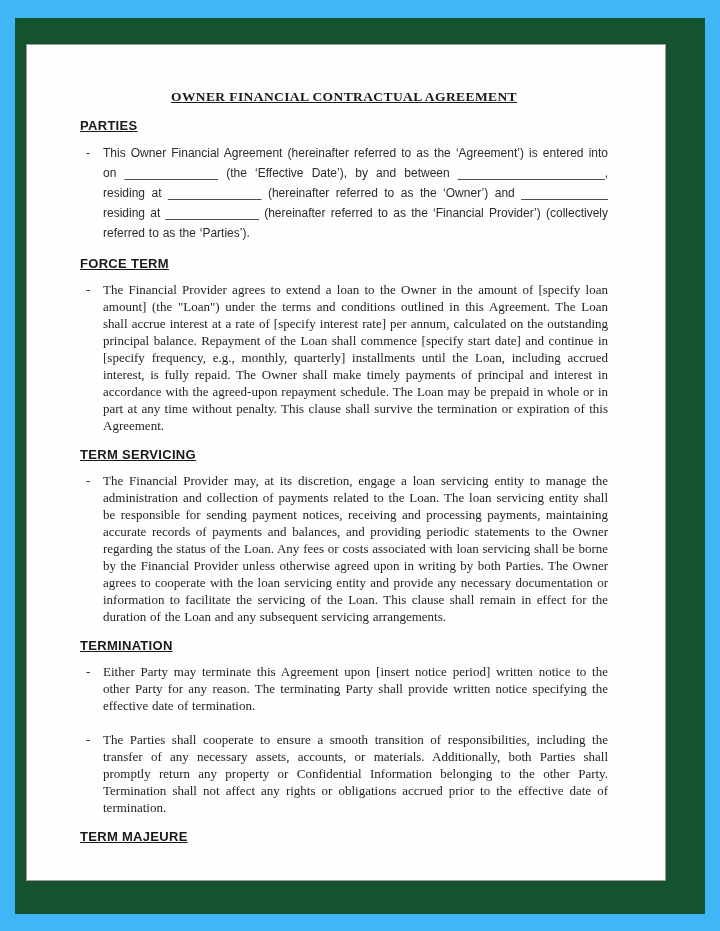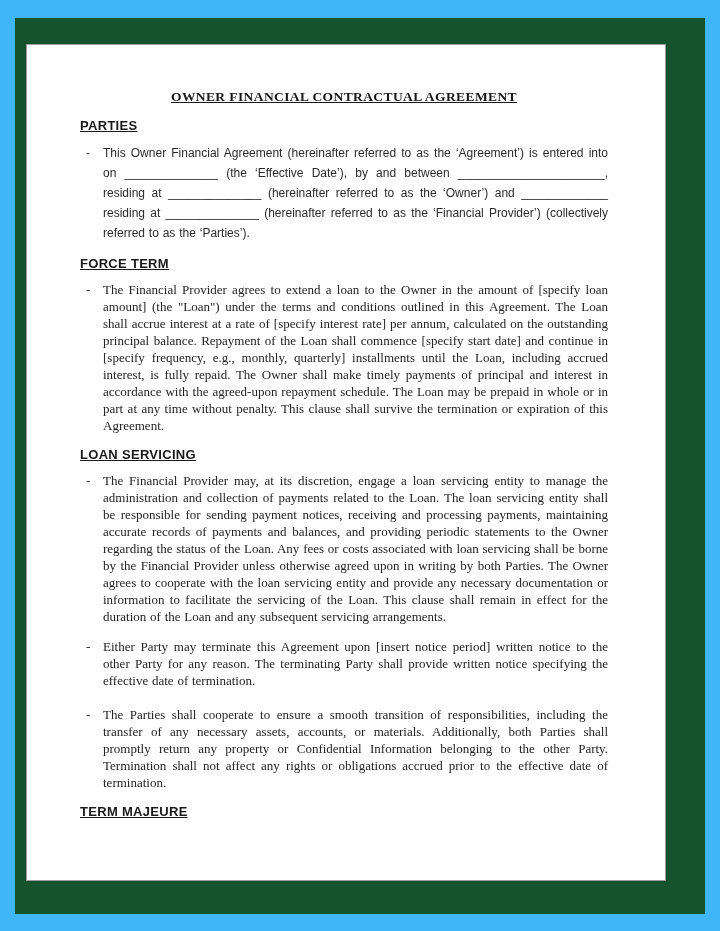--- a/index.html
+++ b/index.html
@@ -96,28 +96,29 @@
 
       <div class="section">
         <h2 class="section-heading">FORCE TERM</h2>
         <div class="bullet">
           <span class="marker">-</span>
           <p class="btext">The Financial Provider agrees to extend a loan to the Owner in the amount of [specify loan amount] (the "Loan") under the terms and conditions outlined in this Agreement. The Loan shall accrue interest at a rate of [specify interest rate] per annum, calculated on the outstanding principal balance. Repayment of the Loan shall commence [specify start date] and continue in [specify frequency, e.g., monthly, quarterly] installments until the Loan, including accrued interest, is fully repaid. The Owner shall make timely payments of principal and interest in accordance with the agreed-upon repayment schedule. The Loan may be prepaid in whole or in part at any time without penalty. This clause shall survive the termination or expiration of this Agreement.</p>
         </div>
       </div>
 
       <div class="section">
-        <h2 class="section-heading">LOAN SERVICING</h2>
+        <h2 class="section-heading">TERM SERVICING</h2>
         <div class="bullet">
           <span class="marker">-</span>
           <p class="btext">The Financial Provider may, at its discretion, engage a loan servicing entity to manage the administration and collection of payments related to the Loan. The loan servicing entity shall be responsible for sending payment notices, receiving and processing payments, maintaining accurate records of payments and balances, and providing periodic statements to the Owner regarding the status of the Loan. Any fees or costs associated with loan servicing shall be borne by the Financial Provider unless otherwise agreed upon in writing by both Parties. The Owner agrees to cooperate with the loan servicing entity and provide any necessary documentation or information to facilitate the servicing of the Loan. This clause shall remain in effect for the duration of the Loan and any subsequent servicing arrangements.</p>
         </div>
       </div>
 
       <div class="section">
+        <h2 class="section-heading">TERMINATION</h2>
         <div class="bullet">
           <span class="marker">-</span>
           <p class="btext">Either Party may terminate this Agreement upon [insert notice period] written notice to the other Party for any reason. The terminating Party shall provide written notice specifying the effective date of termination.</p>
         </div>
         <div class="bullet">
           <span class="marker">-</span>
           <p class="btext">The Parties shall cooperate to ensure a smooth transition of responsibilities, including the transfer of any necessary assets, accounts, or materials. Additionally, both Parties shall promptly return any property or Confidential Information belonging to the other Party. Termination shall not affect any rights or obligations accrued prior to the effective date of termination.</p>
         </div>
       </div>
 

